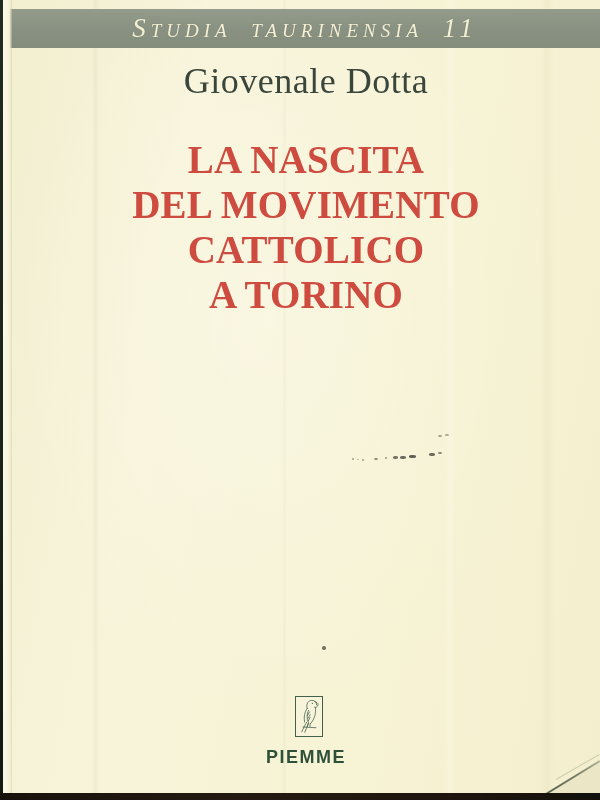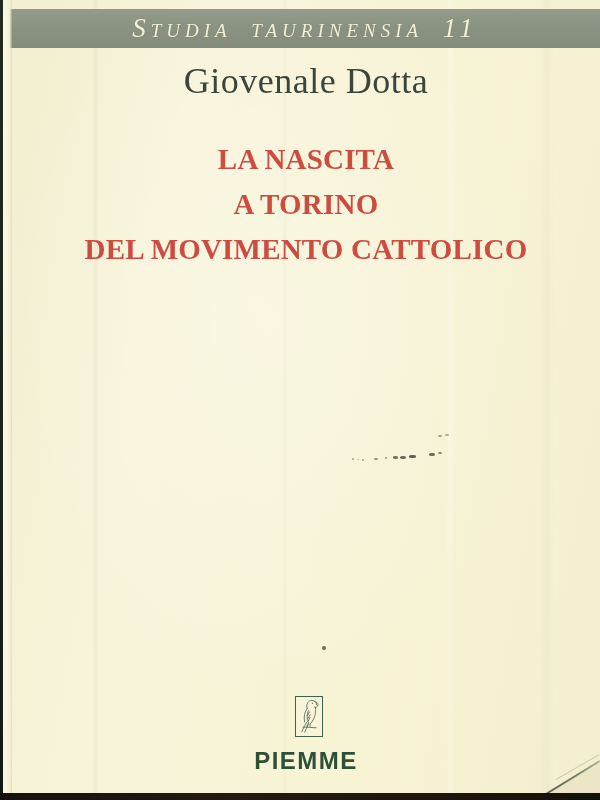--- a/index.html
+++ b/index.html
@@ -47,21 +47,21 @@
     font-size:36px;
     letter-spacing:0.5px;
     color:#3a463c;
   }
 
   .title-block{
     position:absolute;left:12px;right:0;top:137px;
     text-align:center;
     color:#ce4b40;
     font-weight:bold;
-    font-size:29px;
+    font-size:39px;
     line-height:45px;
     letter-spacing:0.2px;
   }
   .title-line{display:block;}
 
   
   .smudge{position:absolute;background:#3c3a32;border-radius:45%;}
 
   
   .logo-box{
@@ -69,21 +69,21 @@
     border:1px solid #42604a;
     box-sizing:border-box;
     background:rgba(255,255,255,0.12);
   }
   .logo-box svg{display:block;width:100%;height:100%;}
   .publisher{
     position:absolute;left:12px;right:0;top:747px;
     text-align:center;
     font-family:"Liberation Sans", sans-serif;
     font-weight:bold;
-    font-size:24px;
+    font-size:18px;
     letter-spacing:1.5px;
     color:#2e5038;
   }
 
   
   .bottom-band{position:absolute;left:0;bottom:0;width:100%;height:7px;
     background:linear-gradient(to right,#17110c,#241a11 40%,#1c140d 80%,#11100c);}
   .corner-shade{position:absolute;right:0;bottom:7px;width:54px;height:33px;
     background:#eae6c6;
     clip-path:polygon(0 100%,100% 0,100% 100%);}
@@ -105,22 +105,22 @@
   <div class="streak s4"></div>
 
   <div class="banner">
     <span class="banner-text">Studia taurinensia 11</span>
   </div>
 
   <div class="author">Giovenale Dotta</div>
 
   <div class="title-block">
     <span class="title-line">LA NASCITA</span>
+    <span class="title-line">DEL MOVIMENTO CATTOLICO</span>
     <span class="title-line">A TORINO</span>
-    <span class="title-line">DEL MOVIMENTO CATTOLICO</span>
   </div>
 
   <div>
     <div class="smudge" style="left:352px;top:458px;width:2px;height:2px;opacity:.45;"></div>
     <div class="smudge" style="left:357px;top:459px;width:2px;height:1px;opacity:.4;"></div>
     <div class="smudge" style="left:362px;top:459px;width:2px;height:2px;opacity:.45;"></div>
     <div class="smudge" style="left:374px;top:458px;width:4px;height:2px;opacity:.55;"></div>
     <div class="smudge" style="left:385px;top:457px;width:2px;height:2px;opacity:.5;"></div>
     <div class="smudge" style="left:393px;top:456px;width:5px;height:3px;opacity:.7;"></div>
     <div class="smudge" style="left:400px;top:456px;width:6px;height:3px;opacity:.75;"></div>

